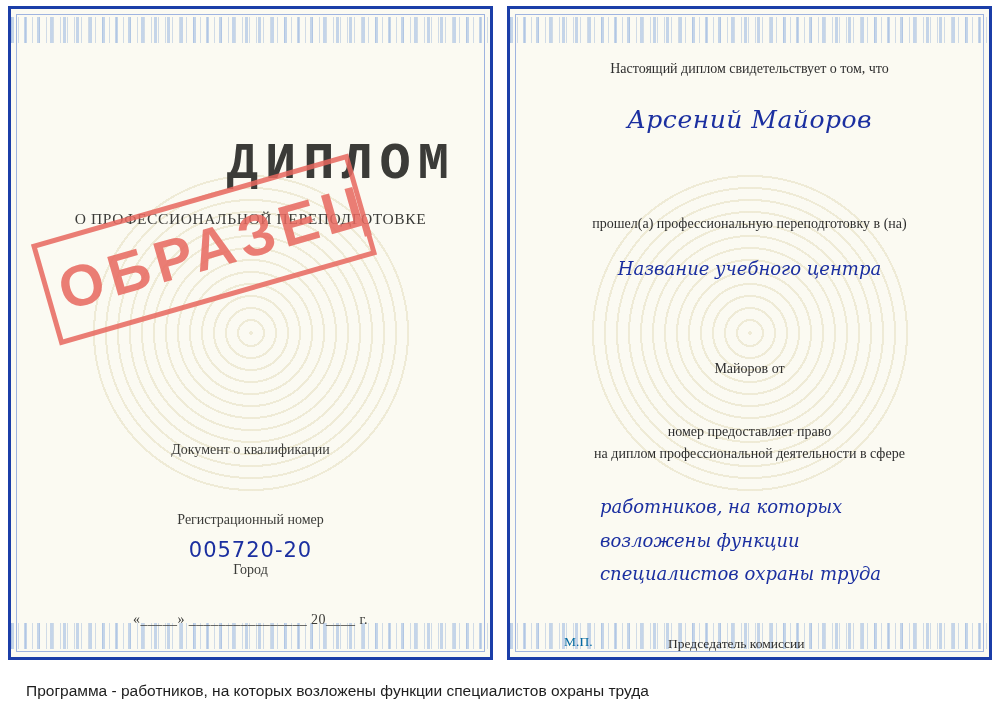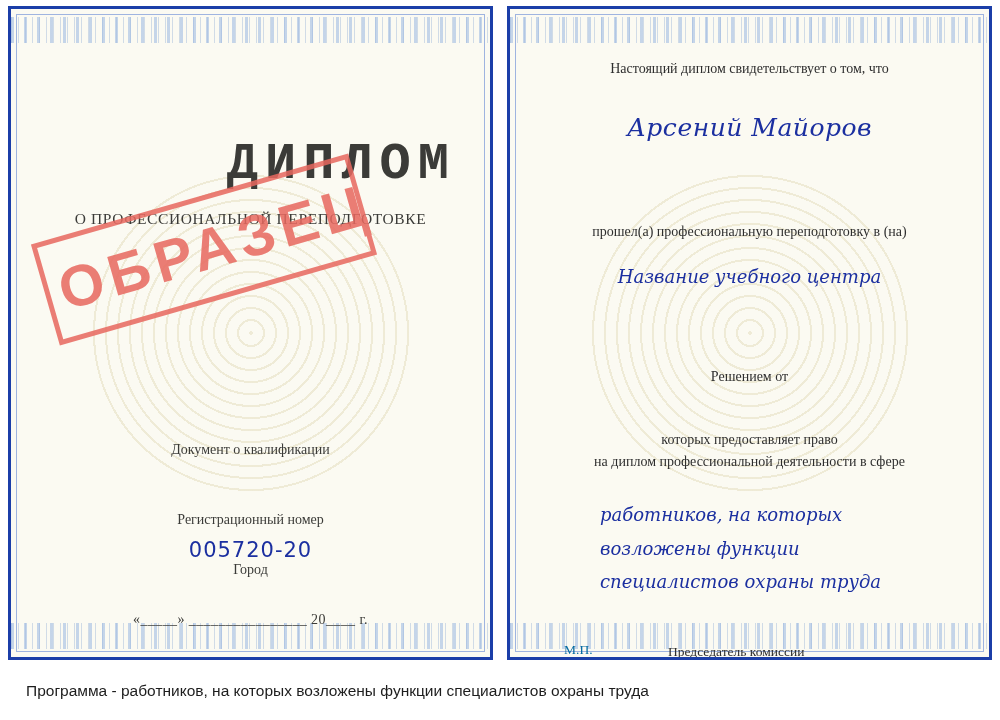--- a/index.html
+++ b/index.html
@@ -165,21 +165,21 @@
     font-size: 14px;
     color: #2e2e2e;
   }
   .hand {
     font-family: "DejaVu Serif", serif;
     font-style: italic;
     color: #1b2fa0;
   }
   .r-line1 { margin-top: 22px; }
   .r-name {
-    margin-top: 36px;
+    margin-top: 28px;
     font-size: 25px;
     letter-spacing: 0.5px;
   }
   .r-line2 { margin-top: 82px; }
   .r-center {
     margin-top: 26px;
     font-size: 18px;
   }
   .r-decision { margin-top: 82px; }
   .r-grants { margin-top: 44px; line-height: 1.55; }
@@ -264,24 +264,24 @@
 
       <div class="leaf-content">
         <div class="rtxt r-line1">Настоящий диплом свидетельствует о том, что</div>
 
         <div class="hand r-name">Арсений Майоров</div>
 
         <div class="rtxt r-line2">прошел(а) профессиональную переподготовку в (на)</div>
 
         <div class="hand r-center">Название учебного центра</div>
 
-        <div class="rtxt r-decision">Решением от</div>
+        <div class="rtxt r-decision">Майоров от</div>
 
         <div class="rtxt r-grants">
-          <div>которых предоставляет право</div>
+          <div>номер предоставляет право</div>
           <div>на диплом профессиональной деятельности в сфере</div>
         </div>
 
         <div class="hand r-prog">
           <div>работников, на которых</div>
           <div>возложены функции</div>
           <div>специалистов охраны труда</div>
         </div>
 
         <div class="signatures">

